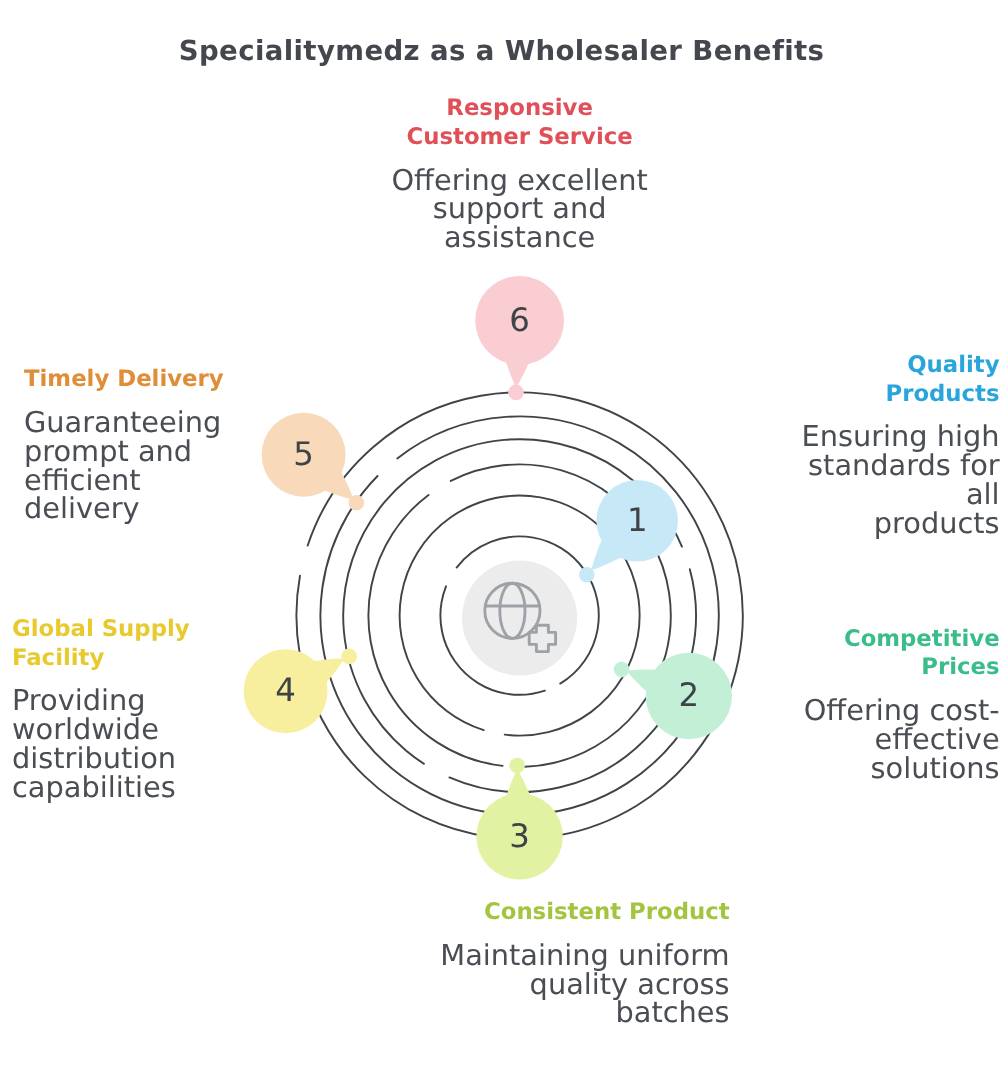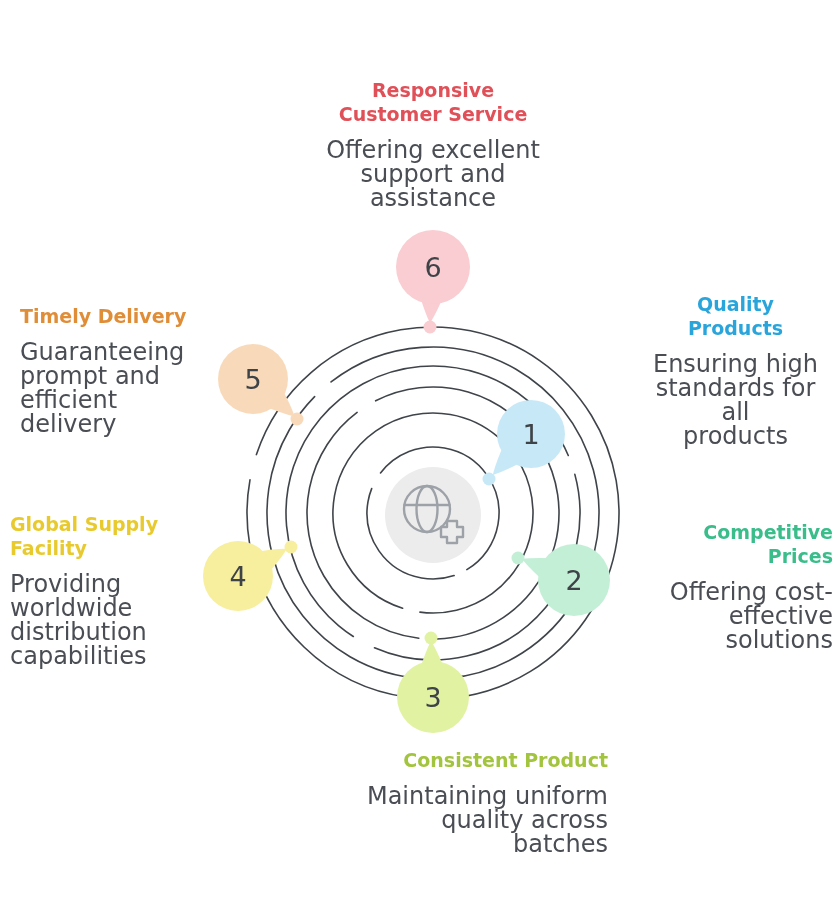--- a/index.html
+++ b/index.html
@@ -23,37 +23,38 @@
   .num-5{left:253px;top:379px}
   .num-6{left:433px;top:267px}
   .label-block{position:absolute;}
   .lbl{
     font-size:19px;font-weight:700;line-height:24px;white-space:pre-line;
   }
   .desc{
     margin-top:12px;font-size:24px;line-height:24px;color:#4a4e54;white-space:pre-line;
   }
   .lb-6{left:250px;top:78px;width:366px;text-align:center}
-  .lb-1{left:638px;top:292px;width:195px;text-align:center}
+  .lb-1{left:638px;top:292px;width:195px;text-align:right}
   .lb-2{left:638px;top:520px;width:195px;text-align:right}
   .lb-3{left:258px;top:748px;width:350px;text-align:right}
   .lb-4{left:10px;top:512px;width:168px;text-align:left}
   .lb-5{left:20px;top:304px;width:170px;text-align:left}
   .c1{color:#2aa5dc}
   .c2{color:#3abd8a}
   .c3{color:#a3c43e}
   .c4{color:#e8ca2e}
   .c5{color:#e08d38}
   .c6{color:#e05058}
 </style>
 </head>
 <body>
 
 <div class="stage">
 
+  <div class="title">Specialitymedz as a Wholesaler Benefits</div>
 
   <svg class="diagram" width="836" height="898" viewBox="0 0 836 898">
 
     <g stroke="#3f444a" stroke-width="1.6" fill="none" stroke-linecap="round">
       <circle cx="433" cy="513" r="186" stroke-dasharray="620 22 300 26" transform="rotate(-100 433 513)"></circle>
       <circle cx="433" cy="513" r="166" stroke-dasharray="420 24 380 22 200 20" transform="rotate(-60 433 513)"></circle>
       <circle cx="433" cy="513" r="147" stroke-dasharray="300 20 330 24 250 20" transform="rotate(-140 433 513)"></circle>
       <circle cx="433" cy="513" r="126" stroke-dasharray="260 18 300 22 190 18" transform="rotate(-30 433 513)"></circle>
       <circle cx="433" cy="513" r="100" stroke-dasharray="210 16 240 18 145 16" transform="rotate(-170 433 513)"></circle>
       <circle cx="433" cy="513" r="66" stroke-dasharray="160 14 150 18 72 14" transform="rotate(-80 433 513)"></circle>

